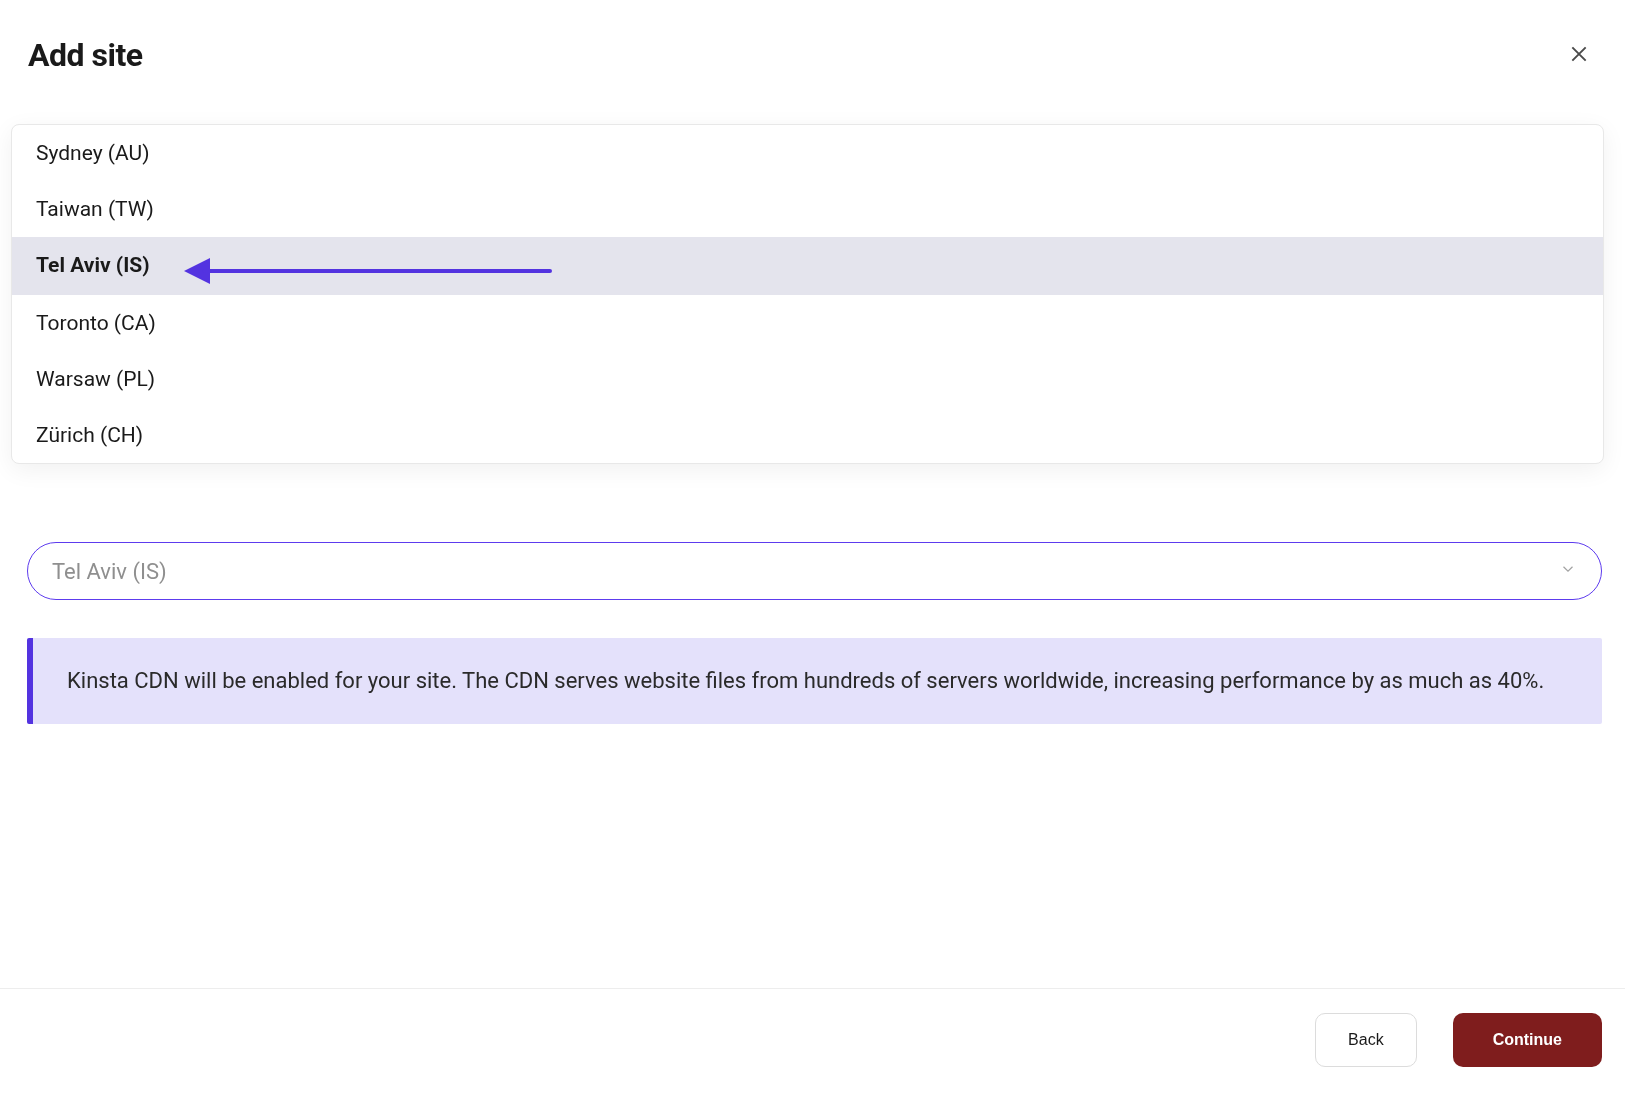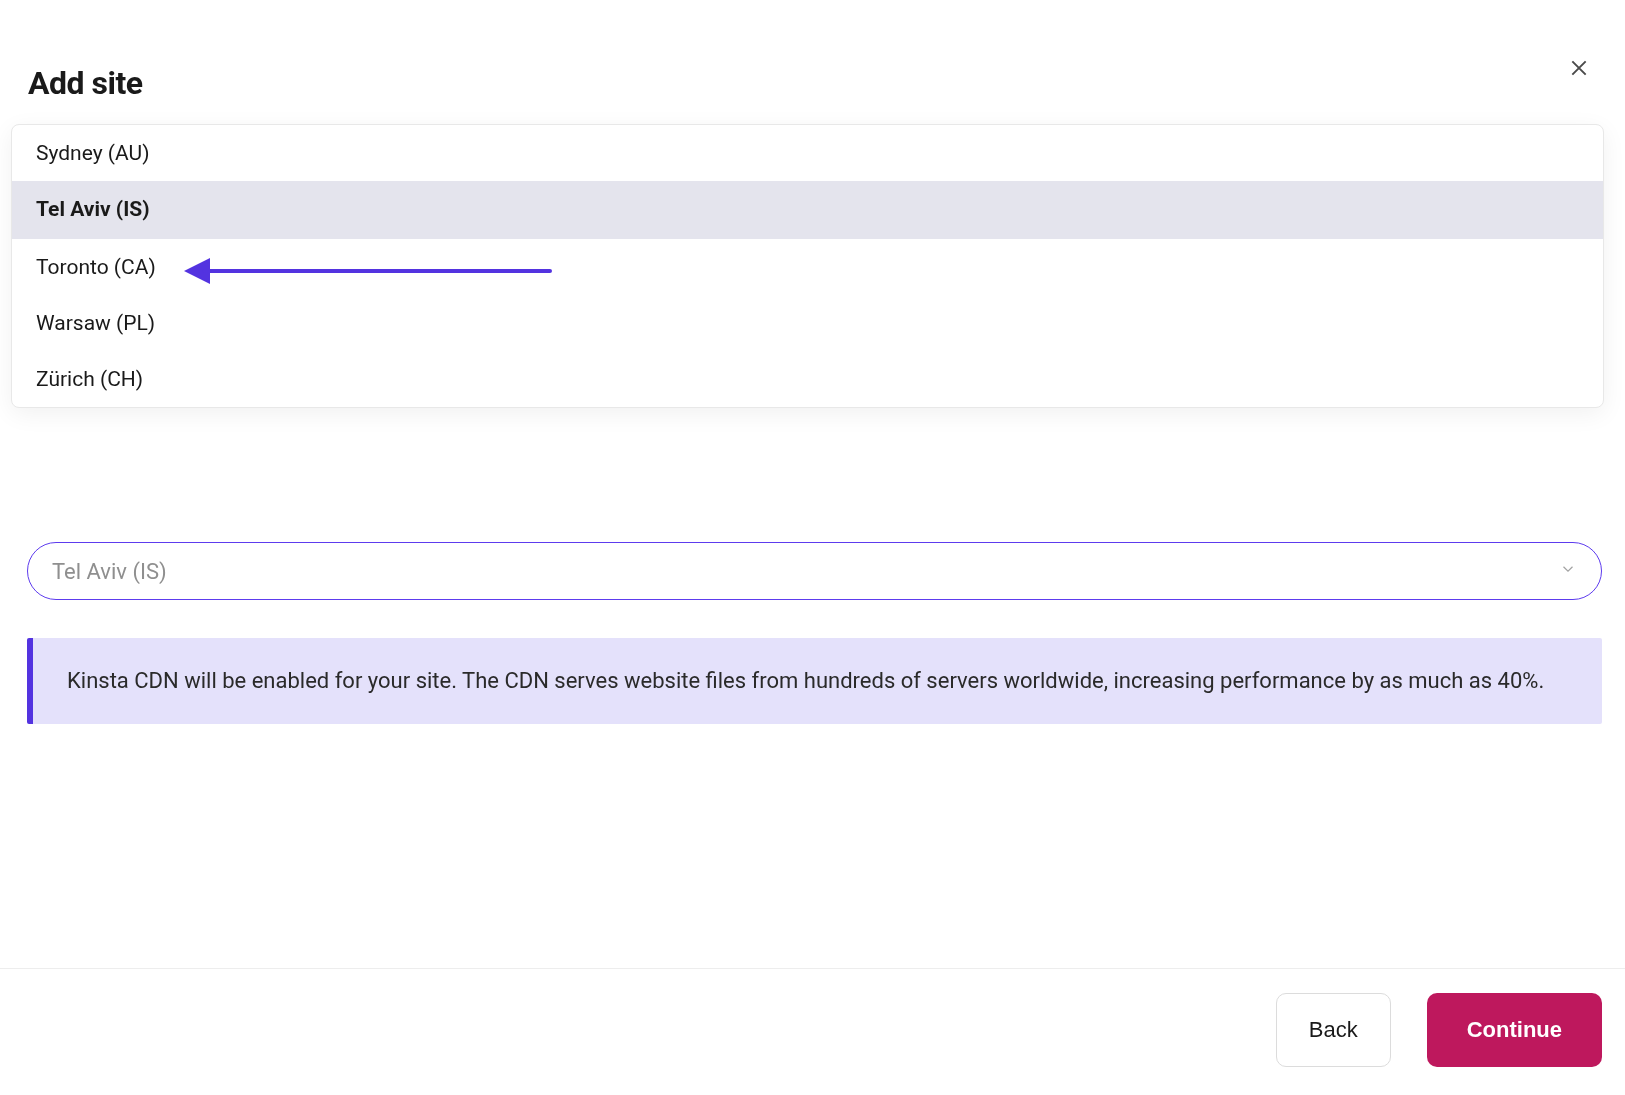--- a/index.html
+++ b/index.html
@@ -1,38 +1,38 @@
 <!DOCTYPE html>
 <html><head>
 <meta charset="utf-8">
 <style>
   * { box-sizing: border-box; margin: 0; padding: 0; }
   html, body { width: 1625px; height: 1095px; font-family: -apple-system, BlinkMacSystemFont, "Segoe UI", Roboto, Arial, sans-serif; background: #fff; color: #1a1a1a; overflow: hidden; }
   .header { display: flex; align-items: center; justify-content: space-between; padding: 36px 28px 24px 28px; }
-  .page-title { font-size: 32px; font-weight: 700; letter-spacing: -0.5px; margin-top: 28px; }
+  .page-title { font-size: 32px; font-weight: 700; letter-spacing: -0.5px; }
   .close-btn { width: 36px; height: 36px; display: flex; align-items: center; justify-content: center; border: none; background: transparent; cursor: pointer; }
   .close-btn svg { width: 20px; height: 20px; stroke: #4a4a4a; stroke-width: 2.3; }
 
   .dropdown { position: absolute; top: 124px; left: 11px; right: 21px; background: #fff; border: 1px solid #e8e8e8; border-radius: 8px; box-shadow: 0 6px 24px rgba(0,0,0,0.06); overflow: hidden; }
   .dropdown-item { padding: 16px 24px; font-size: 21px; color: #1a1a1a; cursor: pointer; }
   .dropdown-item.highlighted { background: #e4e4ed; font-weight: 700; }
   .dropdown-divider { height: 2px; background: #e4e4ed; }
 
   .select-field { position: absolute; top: 542px; left: 27px; right: 23px; height: 58px; border: 1.5px solid #5d3bee; border-radius: 30px; display: flex; align-items: center; padding: 0 24px; background: #fff; justify-content: space-between; cursor: pointer; }
   .select-field .placeholder { color: #8f8f8f; font-size: 22px; }
   .select-field .chevron { color: #a2a2a2; }
   .select-field .chevron svg { width: 18px; height: 18px; stroke: #a2a2a2; stroke-width: 1.6; fill: none; }
 
   .info-box { position: absolute; top: 638px; left: 27px; right: 23px; background: #e4e1fb; border-left: 6px solid #5333e0; padding: 26px 34px; border-radius: 2px; }
   .info-box p { font-size: 22px; line-height: 1.55; color: #2a2a2a; }
 
   .footer { position: absolute; left: 0; right: 0; bottom: 0; border-top: 1px solid #ededed; padding: 24px 23px 28px 0; display: flex; justify-content: flex-end; gap: 36px; align-items: center; background: #fff; }
-  .btn { height: 74px; border-radius: 10px; font-size: 22px; font-weight: 500; cursor: pointer; display: inline-flex; align-items: center; justify-content: center; }
+  .btn { height: 54px; border-radius: 10px; font-size: 16px; font-weight: 500; cursor: pointer; display: inline-flex; align-items: center; justify-content: center; }
   .btn-back { background: #fff; color: #1a1a1a; border: 1.5px solid #dcdcdc; padding: 0 32px; }
-  .btn-continue { background: #be185d; color: #fff; border: none; padding: 0 40px; font-weight: 600; }
+  .btn-continue { background: #7f1d1d; color: #fff; border: none; padding: 0 40px; font-weight: 600; }
 
   .arrow-annotation { position: absolute; top: 258px; left: 184px; pointer-events: none; }
   .arrow-line { position: absolute; top: 11px; left: 18px; width: 350px; height: 4px; background: #5333e0; border-radius: 2px; }
   .arrow-head { position: absolute; top: 0; left: 0; width: 0; height: 0; border-top: 13px solid transparent; border-bottom: 13px solid transparent; border-right: 26px solid #5333e0; }
 </style>
 </head>
 <body>
 
 <div class="header">
   <h1 class="page-title">Add site</h1>
@@ -40,20 +40,21 @@
     <span>
       <svg viewBox="0 0 24 24" fill="none">
           <path d="M4 4 L20 20 M20 4 L4 20"></path>
         </svg>
     </span>
   </button>
 </div>
 
 <div class="dropdown" id="dropdown-list">
     <div class="dropdown-item"><span>Sydney (AU)</span></div>
+    <div class="dropdown-item"><span>Taiwan (TW)</span></div>
     <div class="dropdown-item highlighted"><span>Tel Aviv (IS)</span></div>
     <div class="dropdown-divider"></div>
     <div class="dropdown-item"><span>Toronto (CA)</span></div>
     <div class="dropdown-item"><span>Warsaw (PL)</span></div>
     <div class="dropdown-item"><span>Zürich (CH)</span></div>
   </div>
 
 <div class="arrow-annotation">
   <div class="arrow-head"></div>
   <div class="arrow-line"></div>

